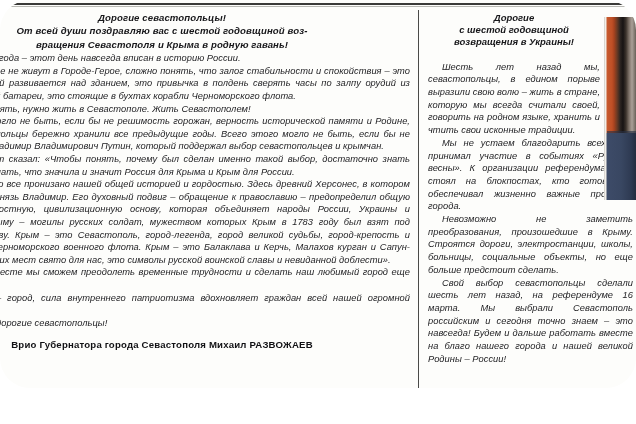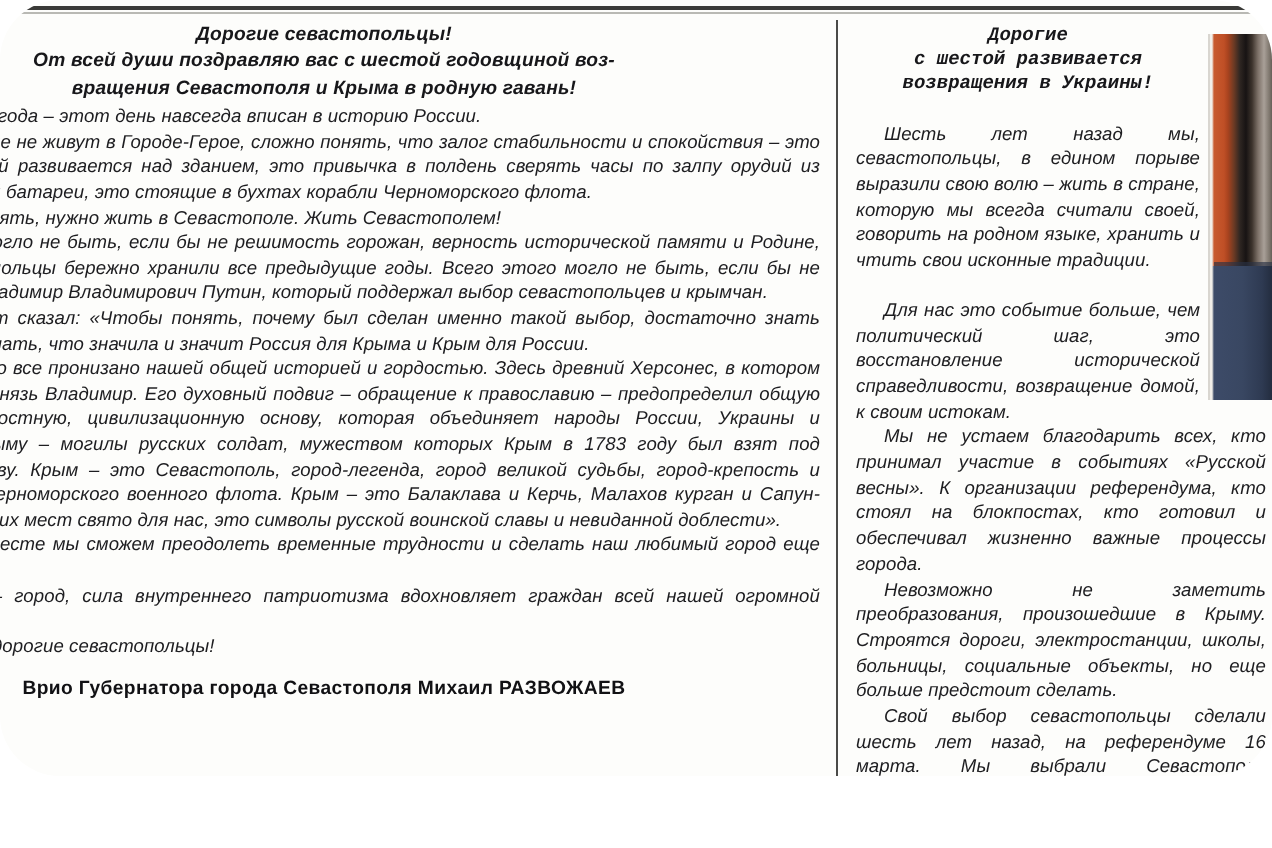--- a/index.html
+++ b/index.html
@@ -103,21 +103,21 @@
   #col-right {
     position: absolute;
     left: 428px;
     top: 12px;
     width: 228px;
     height: 400px;
     overflow: hidden;
   }
 
   .hdr-right {
-    font-family: Liberation Mono, monospace;
+    font-family: Liberation Sans, sans-serif;
     font-weight: bold;
     font-style: italic;
     font-size: 9.5px;
     line-height: 12.2px;
     text-align: center;
     color: #17171a;
     margin: 0;
     width: 172px;
   }
 
@@ -208,25 +208,24 @@
       <p class="body-left">С праздником, дорогие севастопольцы!</p>
 
       <p class="sign-left">Врио Губернатора города Севастополя Михаил РАЗВОЖАЕВ</p>
     </div>
   </div>
 
   <div class="divider"></div>
 
   <div id="col-right">
     <p class="hdr-right">Дорогие</p>
-    <p class="hdr-right">с шестой развивается</p>
+    <p class="hdr-right">с шестой годовщиной</p>
     <p class="hdr-right">возвращения в Украины!</p>
 
     <p class="body-right narrow">Шесть лет назад мы, севастопольцы, в едином порыве выразили свою волю – жить в стране, которую мы всегда считали своей, говорить на родном языке, хранить и чтить свои исконные традиции.</p>
-    <p class="body-right narrow">Для нас это событие больше, чем политический шаг, это восстановление исторической справедливости, возвращение домой, к своим истокам.</p>
     <p class="body-right">Мы не устаем благодарить всех, кто принимал участие в событиях «Русской весны». К организации референдума, кто стоял на блокпостах, кто готовил и обеспечивал жизненно важные процессы города.</p>
     <p class="body-right">Невозможно не заметить преобразования, произошедшие в Крыму. Строятся дороги, электростанции, школы, больницы, социальные объекты, но еще больше предстоит сделать.</p>
     <p class="body-right">Свой выбор севастопольцы сделали шесть лет назад, на референдуме 16 марта. Мы выбрали Севастополь российским и сегодня точно знаем – это навсегда! Будем и дальше работать вместе на благо нашего города и нашей великой Родины – России!</p>
 
   </div>
 
   <div id="photo-strip">
     <div class="photo-upper"></div>
     <div class="photo-seam"></div>
     <div class="photo-lower"></div>

